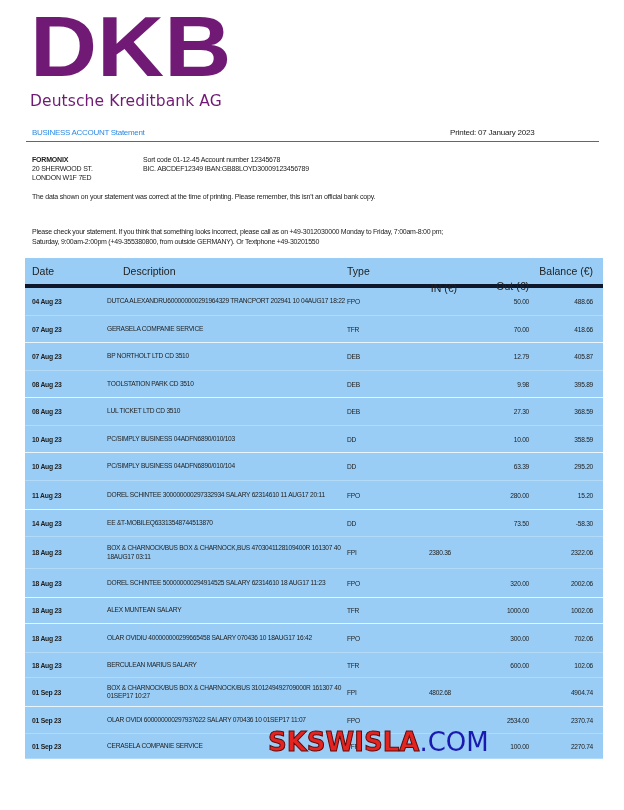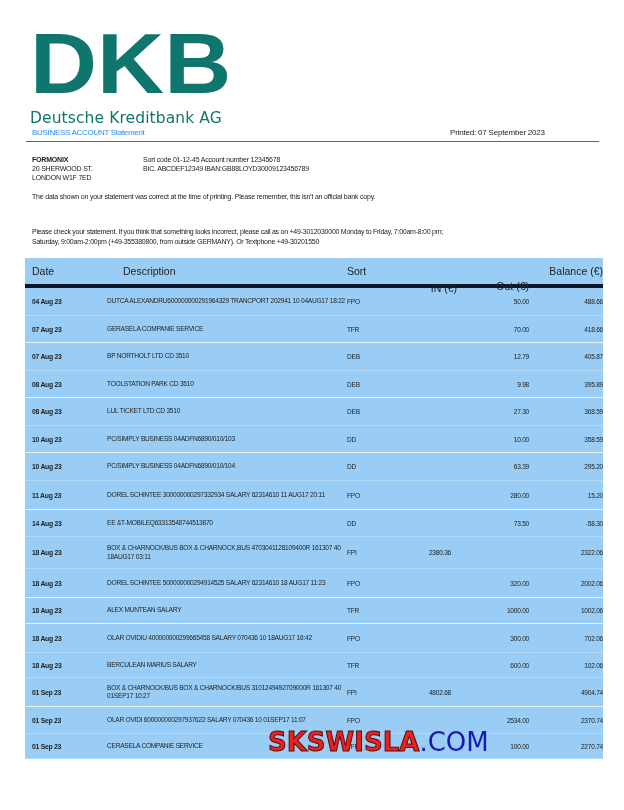--- a/index.html
+++ b/index.html
@@ -1,17 +1,17 @@
 <!DOCTYPE html>
 <html><head>
 <meta charset="utf-8">
 <style>
   html, body { margin: 0; padding: 0; background: #ffffff; }
   body { width: 624px; height: 810px; position: relative; overflow: hidden; font-family: "Liberation Sans", sans-serif; color: #222; }
-  .logo { position: absolute; left: 30px; top: 25px; color: #0f766e; }
+  .logo { position: absolute; left: 30px; top: 8px; color: #701a75; }
   .logo-dkb { font-family: "Liberation Sans", sans-serif; font-weight: bold; font-size: 86px; line-height: 76px; letter-spacing: 0px; height: 78px; transform: scaleX(1.08); transform-origin: left top; }
   .logo-sub { font-family: "DejaVu Sans", sans-serif; font-size: 15.5px; font-weight: 500; margin-top: 6px; letter-spacing: 0.1px; text-align: center; }
   .stmt-title { position: absolute; left: 32px; top: 128px; font-size: 8px; font-weight: normal; color: #2b8ae4; letter-spacing: -0.3px; }
   .printed { position: absolute; left: 450px; top: 128px; font-size: 8px; color: #222; letter-spacing: -0.2px; }
   .rule { position: absolute; left: 26px; top: 141px; width: 573px; height: 1px; background: #666; }
   .addr { position: absolute; left: 32px; top: 155px; font-size: 7px; line-height: 9px; letter-spacing: -0.2px; }
   .addr .co { font-weight: bold; }
   .acct { position: absolute; left: 143px; top: 155px; font-size: 7px; line-height: 9px; letter-spacing: -0.2px; }
   .notice { position: absolute; left: 32px; top: 193px; font-size: 7px; letter-spacing: -0.2px; }
   .check { position: absolute; left: 32px; top: 227px; width: 420px; font-size: 7px; line-height: 10px; letter-spacing: -0.25px; }
@@ -19,58 +19,58 @@
   .thead { height: 26px; display: flex; align-items: center; border-bottom: 4px solid #0f172a; font-size: 10.5px; color: #222; }
   .row { display: flex; align-items: center; border-bottom: 1px solid #b3dbf8; font-size: 6.6px; letter-spacing: -0.25px; color: #222; }
   .row.sep { border-bottom: 1px solid #e9f5fd; }
   .c-date { width: 82px; padding-left: 7px; box-sizing: border-box; }
   .row .c-date { font-weight: bold; font-size: 6.8px; }
   .c-desc { width: 240px; padding-left: 0px; box-sizing: border-box; line-height: 8.5px; }
   .thead .c-desc { padding-left: 16px; }
   .c-type { width: 60px; box-sizing: border-box; }
   .c-in { width: 50px; text-align: right; box-sizing: border-box; padding-right: 6px; }
   .c-out { width: 76px; text-align: right; box-sizing: border-box; padding-right: 4px; }
-  .c-bal { width: 70px; text-align: right; box-sizing: border-box; padding-right: 0; }
+  .c-bal { width: 70px; text-align: right; box-sizing: border-box; padding-right: 10px; }
   .thead .c-in { text-align: right; padding-right: 0; margin-top: 34px; }
   .thead .c-out { text-align: right; margin-top: 30px; }
   .watermark { position: absolute; left: 268px; top: 727px; font-size: 26px; font-weight: bold; letter-spacing: 0px; white-space: nowrap; }
   .wm-red { color: #e32420; -webkit-text-stroke: 1px #5a0a0a; font-family: "DejaVu Sans", sans-serif; }
   .wm-blue { color: #1a1ab0; font-family: "DejaVu Sans", sans-serif; font-weight: normal; }
 </style>
 </head>
 <body>
 
 <div class="logo">
   <div class="logo-dkb">DKB</div>
   <div class="logo-sub">Deutsche Kreditbank AG</div>
 </div>
 
 <div class="stmt-title">BUSINESS ACCOUNT Statement</div>
-<div class="printed">Printed: 07 September 2023</div>
+<div class="printed">Printed: 07 January 2023</div>
 <div class="rule"></div>
 
 <div class="addr">
   <div class="co">FORMONIX</div>
   <div>20 SHERWOOD ST.</div>
   <div>LONDON W1F 7ED</div>
 </div>
 
 <div class="acct">
   <div>Sort code 01-12-45  Account number 12345678</div>
   <div>BIC. ABCDEF12349   IBAN:GB88LOYD30009123456789</div>
 </div>
 
 <div class="notice">The data shown on your statement was correct at the time of printing. Please remember, this isn't an official bank copy.</div>
 <div class="check">Please check your statement. If you think that something looks incorrect, please call as on +49-3012030000 Monday to Friday, 7:00am-8:00 pm; Saturday, 9:00am-2:00pm (+49-355380800, from outside GERMANY). Or Textphone  +49-30201550</div>
 
 <div class="table">
   <div class="thead">
     <div class="c-date">Date</div>
     <div class="c-desc">Description</div>
-    <div class="c-type">Sort</div>
+    <div class="c-type">Type</div>
     <div class="c-in">IN (€)</div>
     <div class="c-out">Out (€)</div>
     <div class="c-bal">Balance (€)</div>
   </div>
   <div id="tbody">
       <div class="row" style="height: 27px;">
         <div class="c-date">04 Aug 23</div>
         <div class="c-desc">DUTCA ALEXANDRU600000000291964329 TRANCPORT 202941 10 04AUG17 18:22</div>
         <div class="c-type">FPO</div>
         <div class="c-in"></div>

